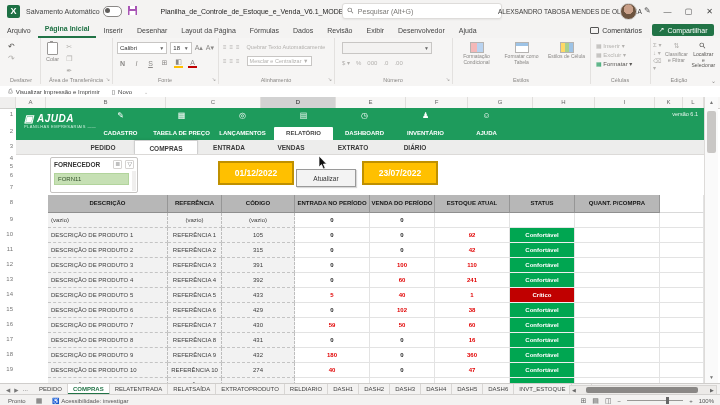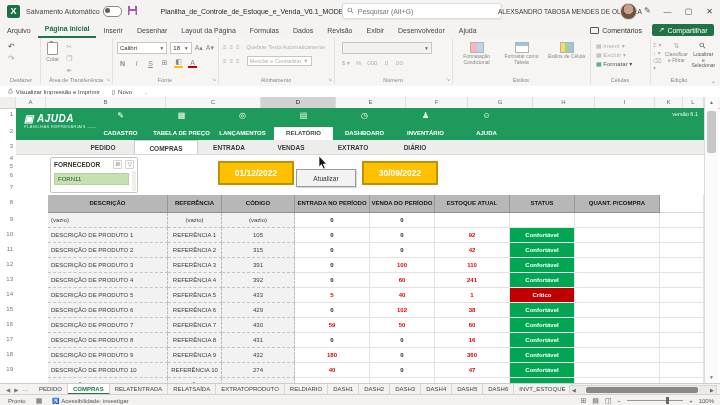--- a/index.html
+++ b/index.html
@@ -442,21 +442,21 @@
     <span class="slicericons">
       <span class="slicericonbox">≣</span>
       <span class="slicericonbox">▽</span>
     </span>
   </div>
   <div class="sliceritem">FORN11</div>
   <div class="slicerscroll"></div>
 </div>
 <div class="goldbox" style="left:218px;top:161px;width:72px;height:20px;">01/12/2022</div>
 <div class="updbtn">Atualizar</div>
-<div class="goldbox" style="left:362px;top:161px;width:72px;height:20px;">30/09/2022</div>
+<div class="goldbox" style="left:362px;top:161px;width:72px;height:20px;">23/07/2022</div>
 
 <svg class="cursor" width="10" height="14">
   <polygon points="1,0 1,11 3.5,8.6 5.4,13 7.2,12.2 5.4,8 8.6,8" fill="#111" stroke="#fff" stroke-width="0.7"></polygon>
 </svg>
 
 <div class="tablewrap" id="report-table">
     <div class="trow thead">
       <div class="th">DESCRIÇÃO</div>
       <div class="th">REFERÊNCIA</div>
       <div class="th">CÓDIGO</div>

